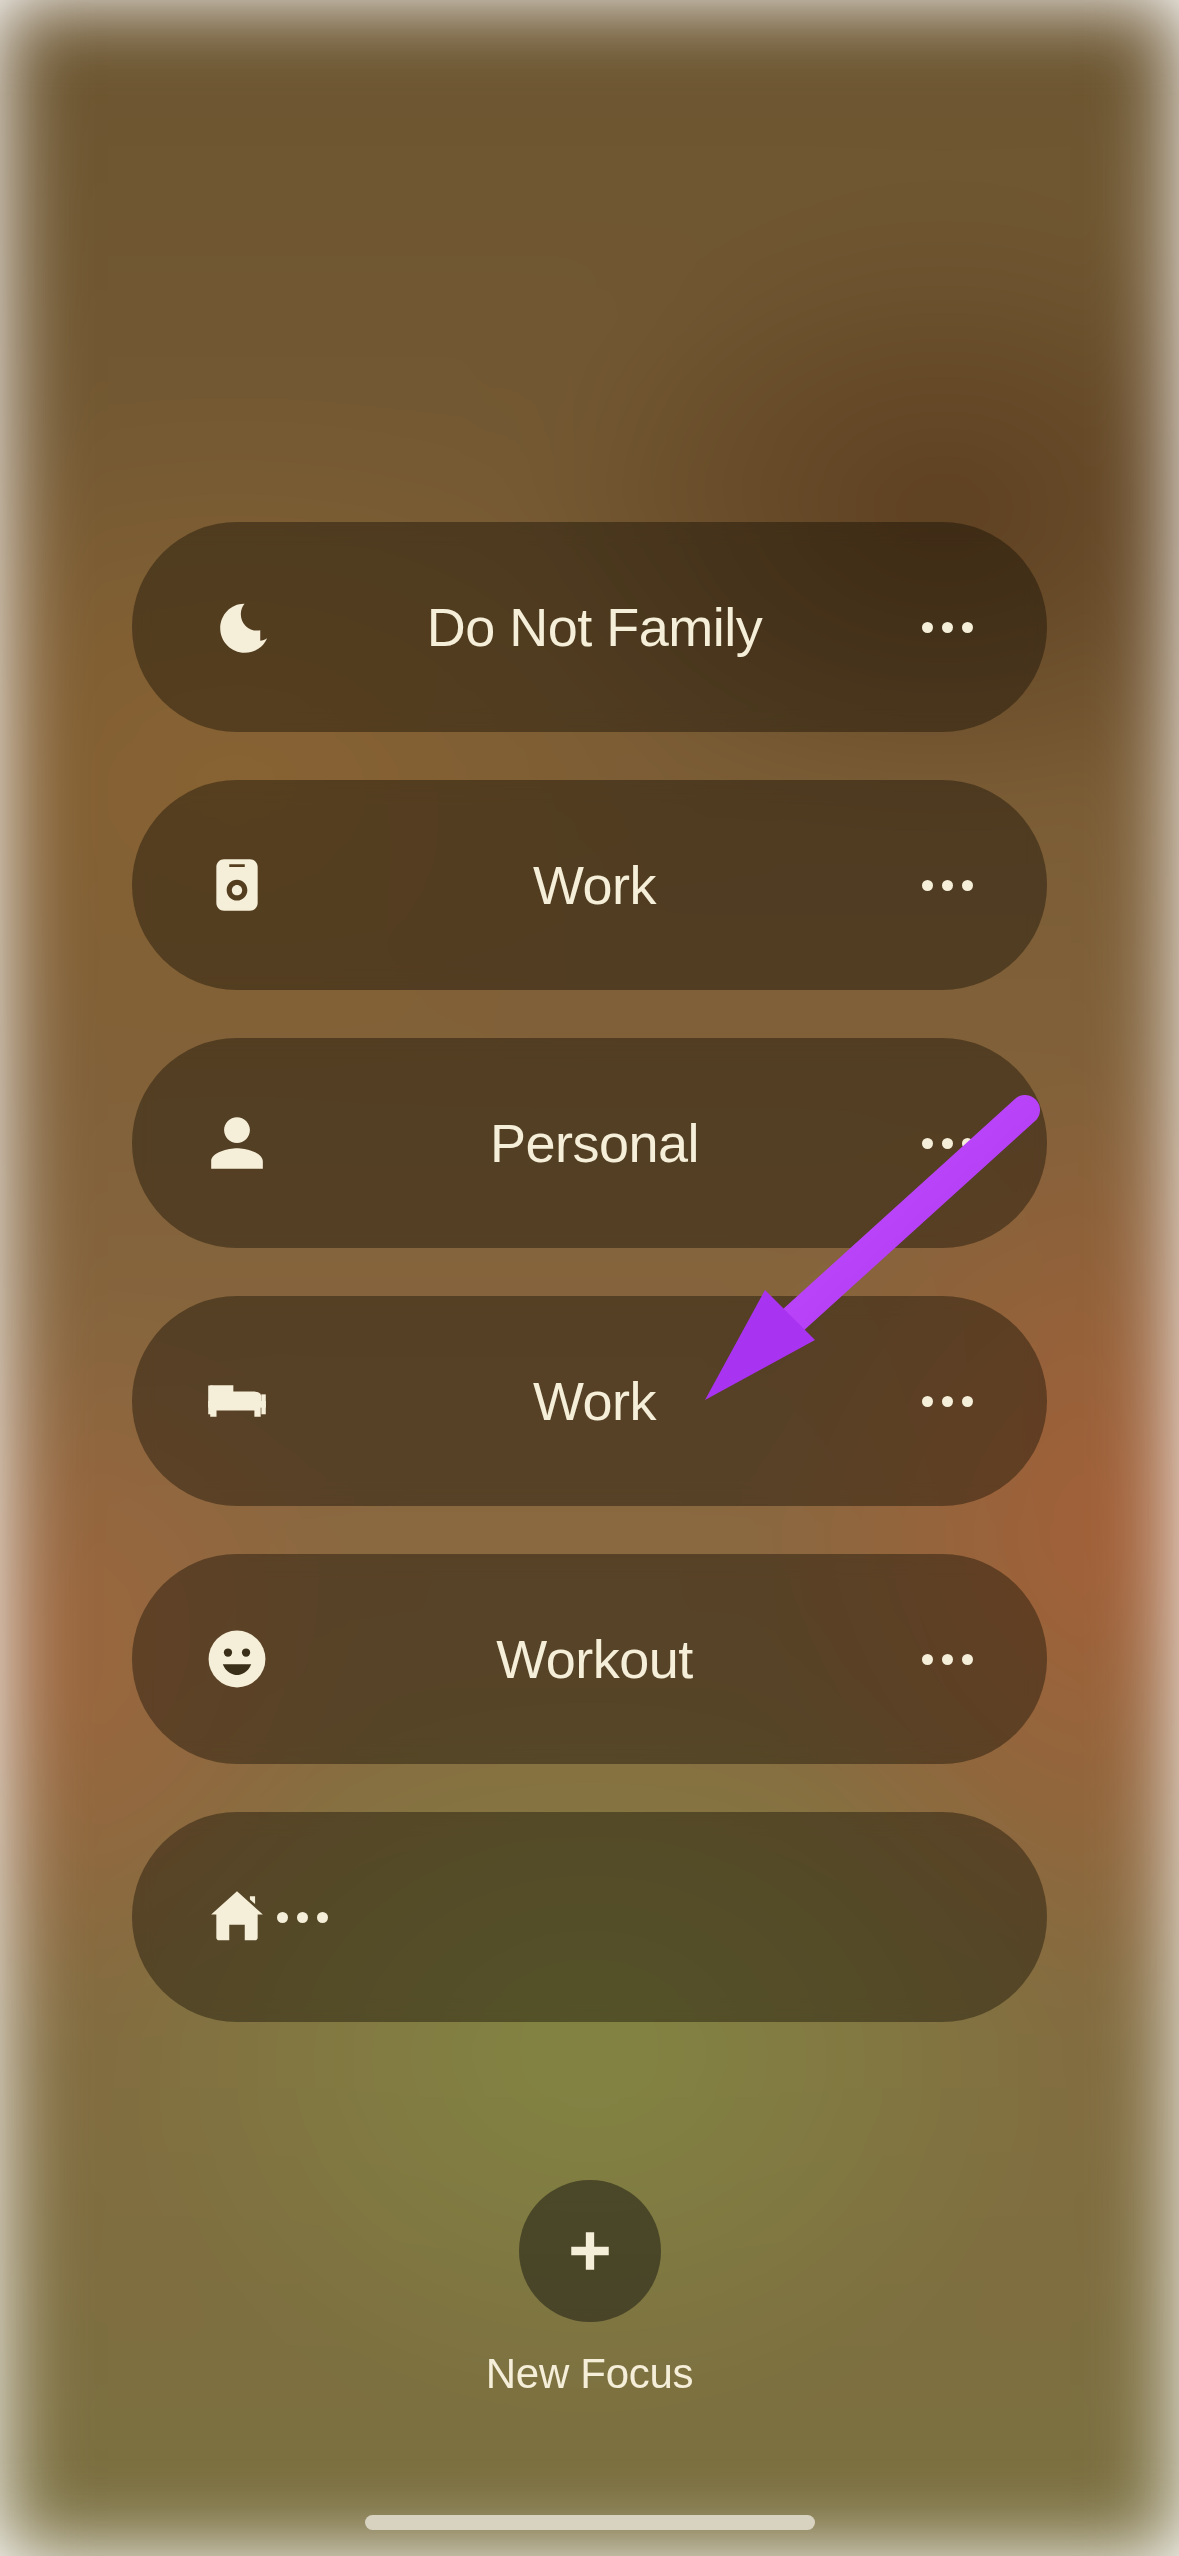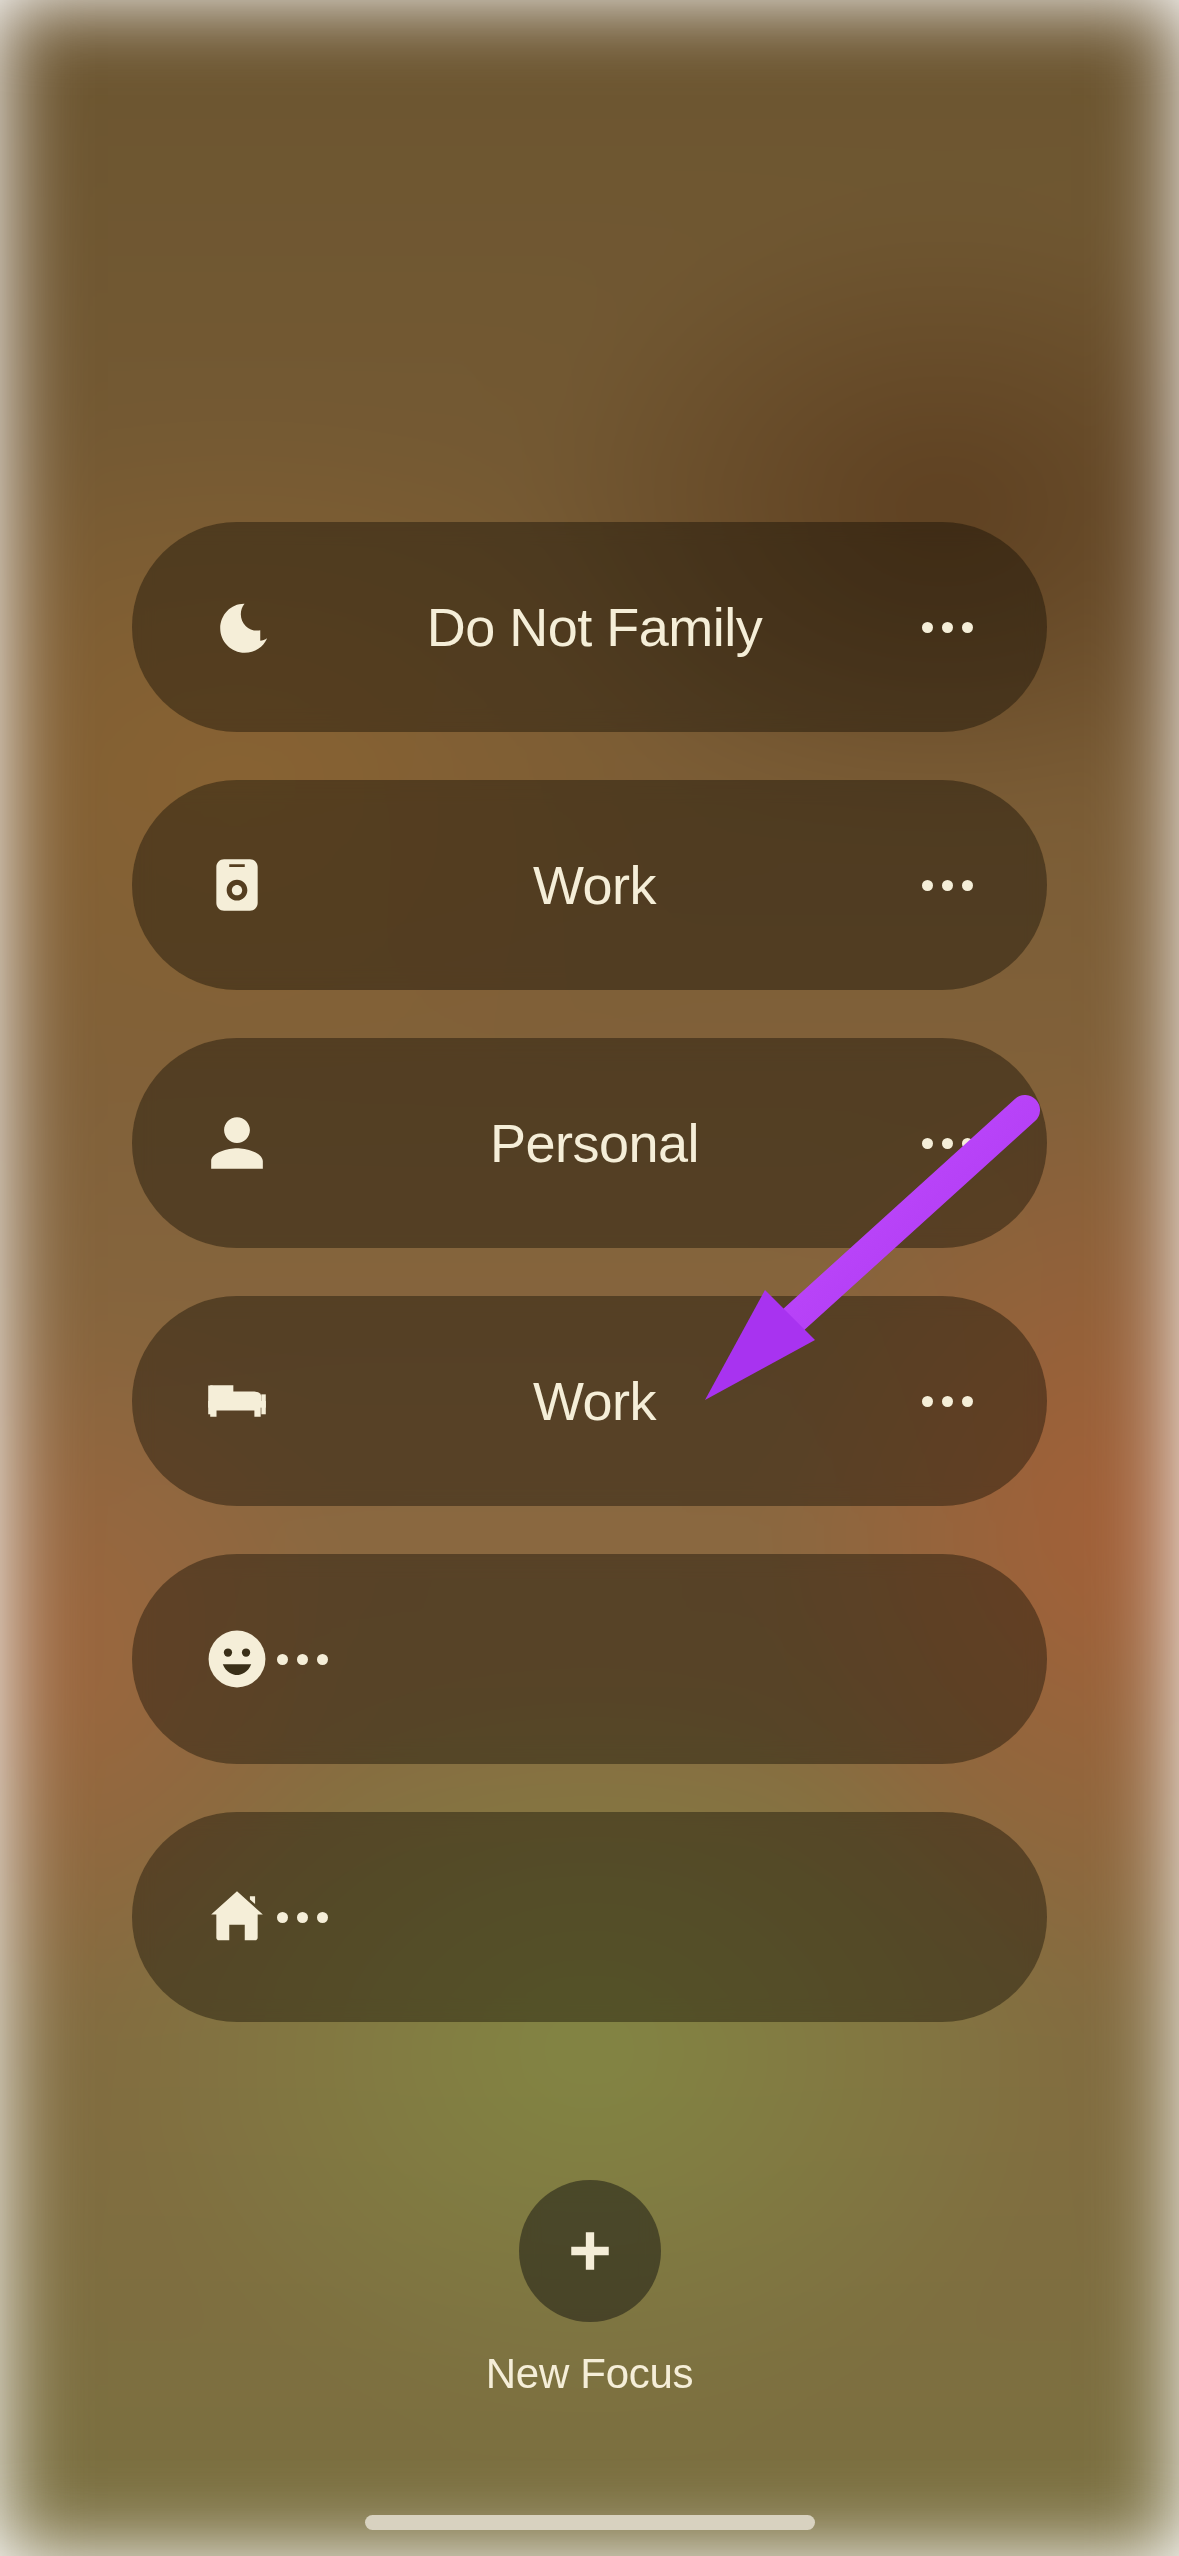--- a/index.html
+++ b/index.html
@@ -239,20 +239,21 @@
 
     <div class="focus-item">
       <div class="focus-icon">
         <svg viewBox="0 0 24 24">
             <circle cx="12" cy="12" r="11"></circle>
             <circle cx="8.5" cy="9.5" r="1.6" fill="#3a2f18"></circle>
             <circle cx="15.5" cy="9.5" r="1.6" fill="#3a2f18"></circle>
             <path d="M6.5 14 c1.2 3.2 4 4.2 5.5 4.2 s4.3-1 5.5-4.2 h-11z" fill="#3a2f18"></path>
           </svg>
       </div>
+      <div class="focus-label">Workout</div>
       <div class="focus-more">
         <div class="more-dots">
             <span></span>
             <span></span>
             <span></span>
           </div>
       </div>
     </div>
 
     <div class="focus-item">

